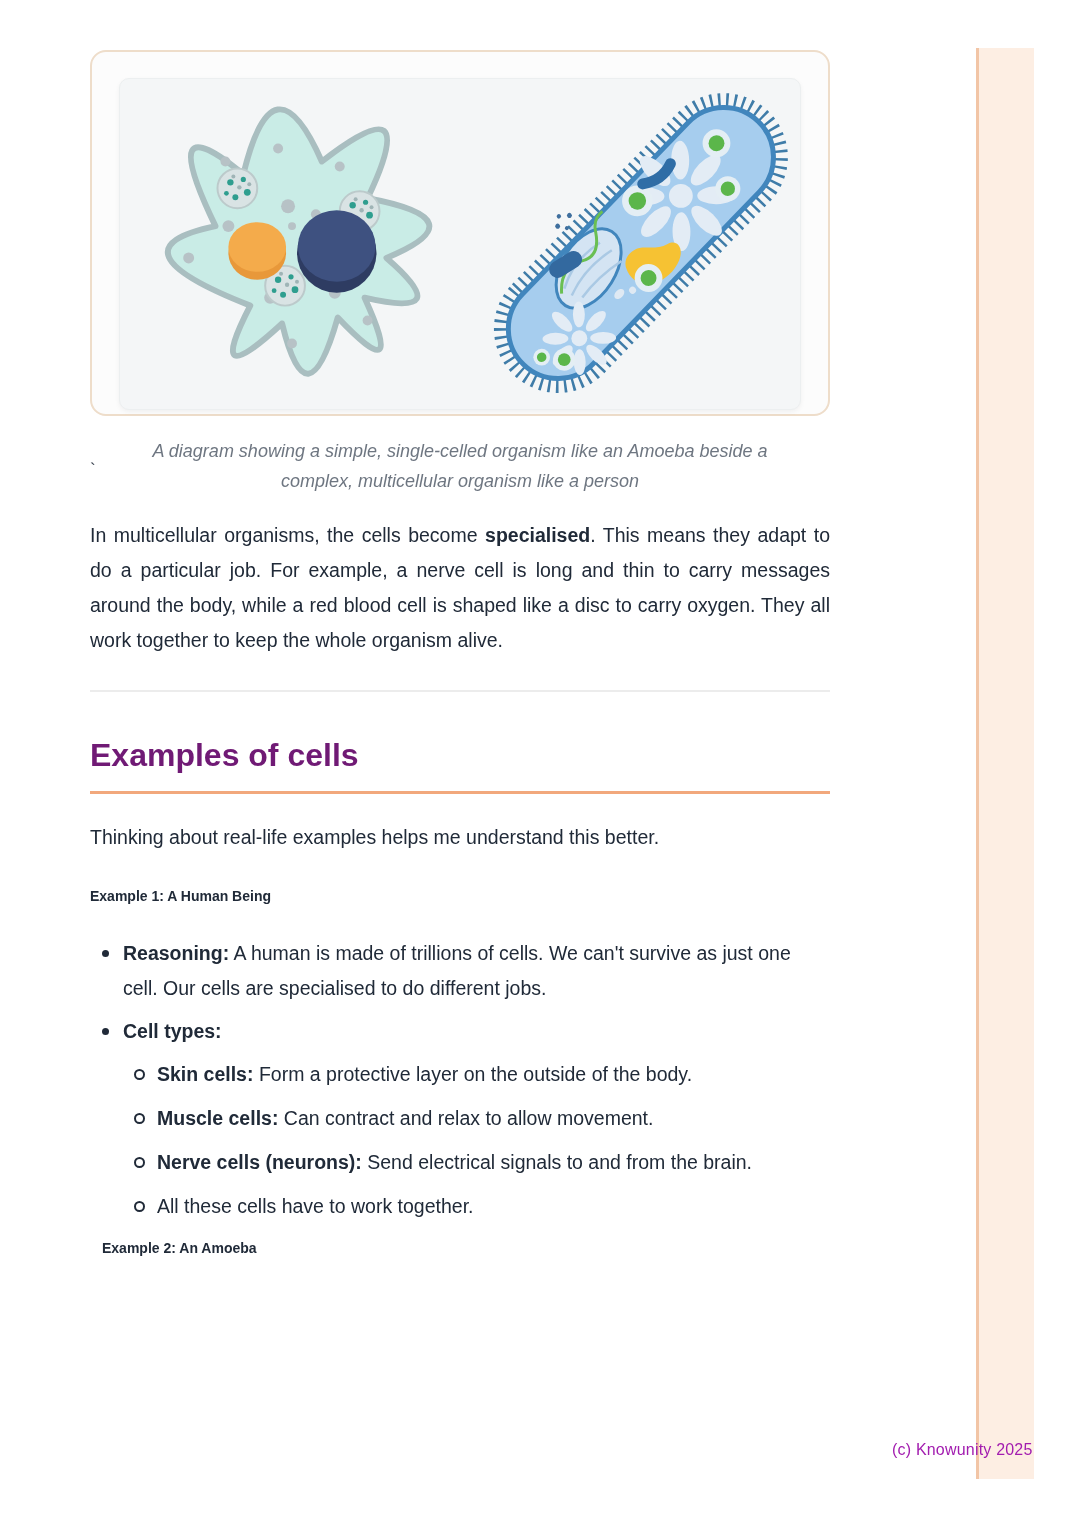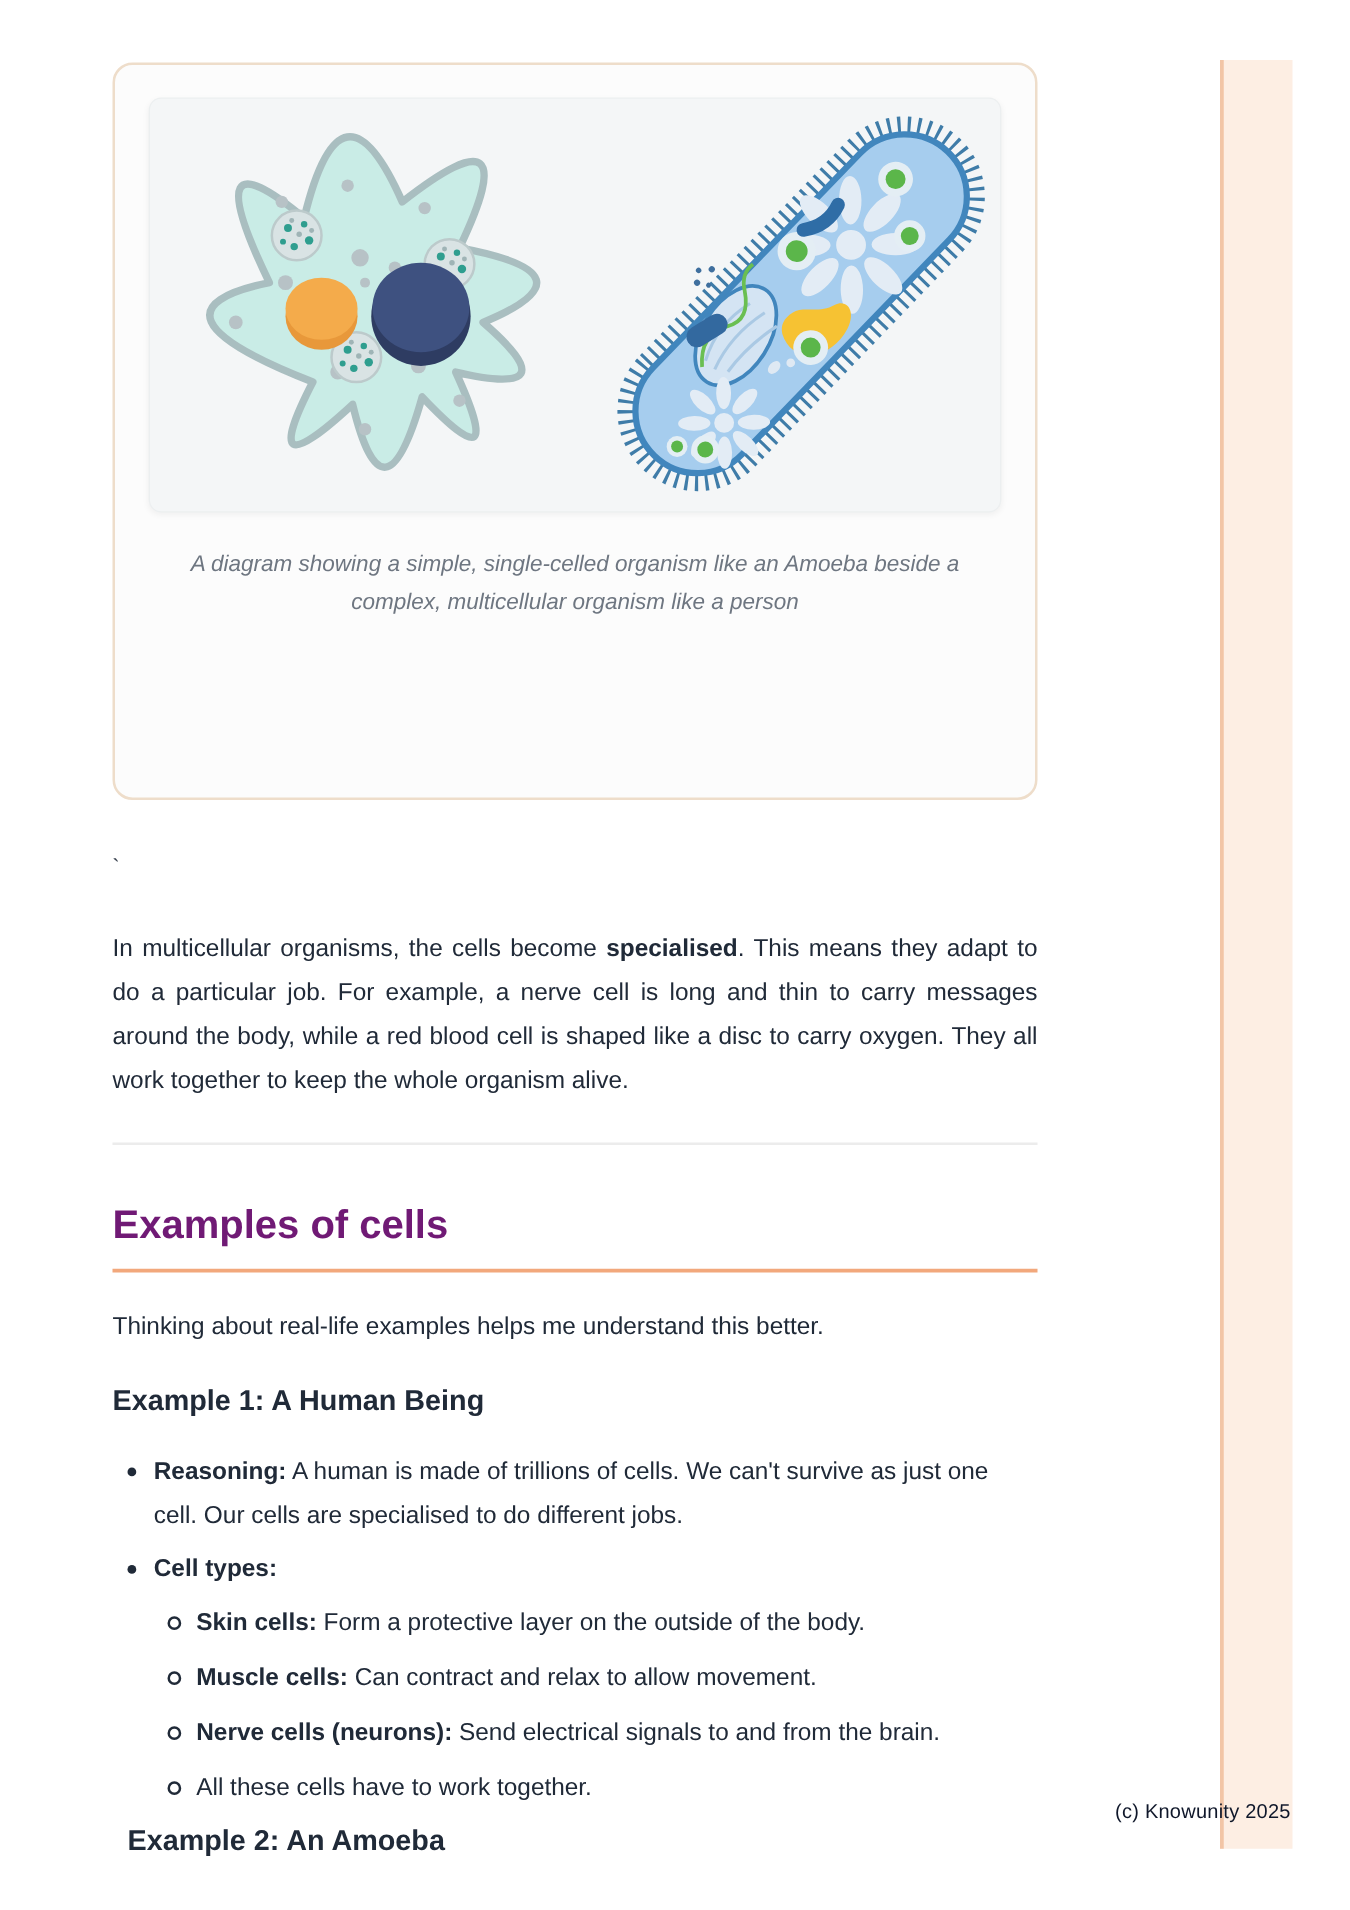--- a/index.html
+++ b/index.html
@@ -8,26 +8,26 @@
     position: relative; width: 1080px; height: 1528px;
     background: #ffffff; overflow: hidden;
     font-family: "Liberation Sans", sans-serif; color: #202a38;
   }
   .side-strip {
     position: absolute; left: 976px; top: 48px; width: 58px; height: 1431px;
     background: #fdeee3; border-left: 3px solid #f2c5a6; z-index: 1;
   }
   .watermark {
     position: absolute; top: 1441px; left: 892px; z-index: 3;
-    font-size: 16px; color: #0f172a; letter-spacing: .2px; white-space: nowrap; text-align: center;
+    font-size: 16px; color: #a21caf; letter-spacing: .2px; white-space: nowrap; text-align: center;
   }
   .content { position: absolute; left: 90px; top: 50px; width: 740px; font-size: 19.5px; z-index: 2; }
 
   .figure-card {
-    margin: 0; height: 590px; border: 2px solid #eeddca; border-radius: 16px;
+    margin: 0; height: 366px; border: 2px solid #eeddca; border-radius: 16px;
     background: #fcfcfc; padding: 26px 27px 0 27px;
   }
   .figure-panel {
     height: 332px; border-radius: 10px; background: #f4f6f7;
     border: 1px solid #eceff0; box-shadow: 0 2px 5px rgba(0,0,0,.05); overflow: hidden;
   }
   .figure-panel svg { display: block; width: 100%; height: 100%; }
   .figure-caption {
     margin: 26px auto 0; max-width: 655px; text-align: center;
     font-style: italic; color: #6e7681; font-size: 18px; line-height: 30px;
@@ -38,21 +38,21 @@
   .intro { margin: 30px 0 0; text-align: justify; line-height: 35px; }
   .intro strong, .example-heading, li strong { font-weight: 700; }
 
   .divider { border: none; border-top: 2px solid #ececec; margin: 32px 0 0; }
 
   .section-title {
     margin: 44px 0 0; font-size: 32px; line-height: 38px; font-weight: 700;
     color: #701a75; padding-bottom: 17px; border-bottom: 3px solid #f2a87c;
   }
   .section-intro { margin: 28px 0 0; line-height: 30px; }
-  .example-heading { margin: 30px 0 0; font-size: 23px; line-height: 28px; }
+  .example-heading { margin: 30px 0 0; font-size: 14px; line-height: 28px; }
   .example-heading.second { margin-top: 10px; margin-left: 12px; }
 
   ul.blist { list-style: none; margin: 26px 0 0; padding: 0 0 0 33px; }
   ul.blist > li { position: relative; line-height: 35px; margin-bottom: 8px; }
   ul.blist > li::before {
     content: ""; position: absolute; left: -21px; top: 14px;
     width: 7px; height: 7px; border-radius: 50%; background: #202a38;
   }
   ul.sublist { list-style: none; margin: 8px 0 0; padding: 0 0 0 34px; }
   ul.sublist > li { position: relative; line-height: 35px; margin-bottom: 9px; }

